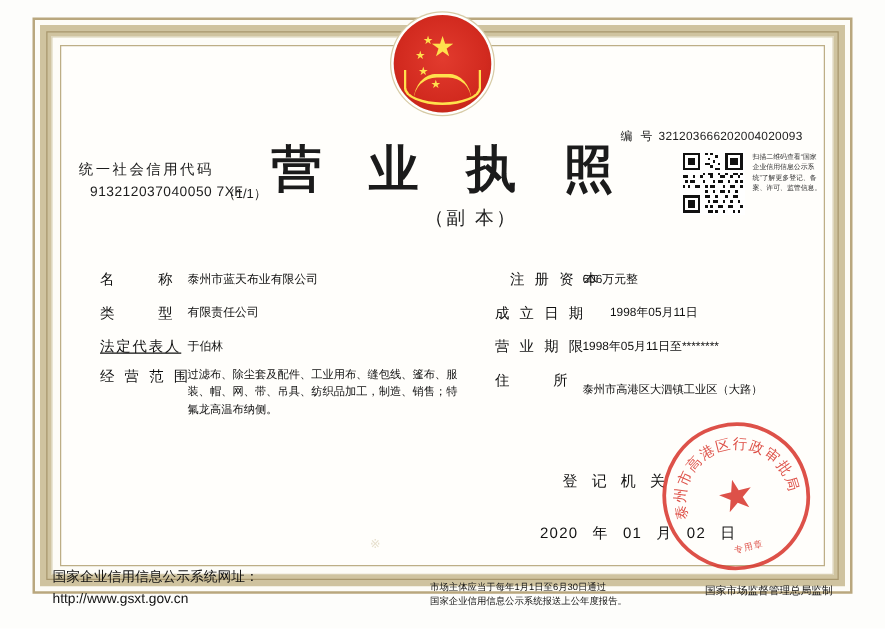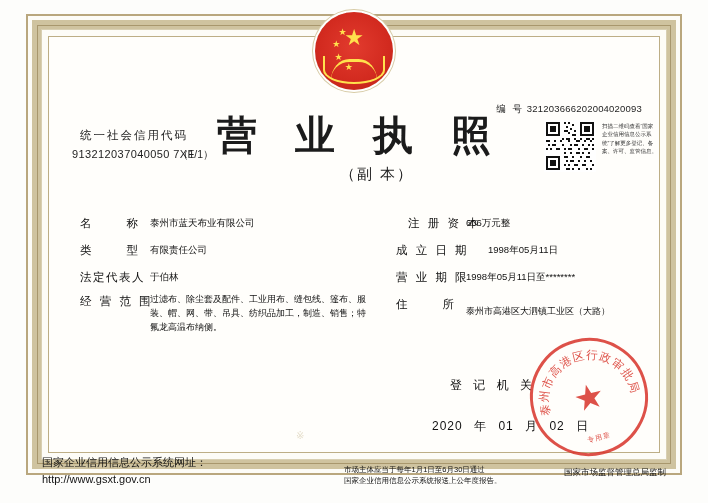--- a/index.html
+++ b/index.html
@@ -76,21 +76,21 @@
     font-size:40px;font-weight:bold;letter-spacing:12px;
     color:#1b1b1b;
     text-indent:12px;
   }
   .subtitle{
     position:absolute;left:0;right:0;top:165px;text-align:center;
     font-size:15px;color:#222;letter-spacing:2px;margin-left:46px;
   }
   
   .uscc-label{
-    position:absolute;left:80px;top:128px;font-size:11.5px;color:#1d1d1d;letter-spacing:2px;
+    position:absolute;left:63px;top:128px;font-size:11.5px;color:#1d1d1d;letter-spacing:2px;
   }
   .uscc-value{
     position:absolute;left:72px;top:148px;font-size:11px;color:#1d1d1d;letter-spacing:.4px;
   }
   .uscc-seq{
     position:absolute;left:178px;top:148px;font-size:10.5px;color:#1d1d1d;
   }
   
   .docno{
     position:absolute;right:66px;top:103px;font-size:9.5px;color:#1d1d1d;
@@ -277,21 +277,21 @@
     </svg>
   </div>
   <div class="qr-note">扫描二维码查看“国家企业信用信息公示系统”了解更多登记、备案、许可、监管信息。</div>
 
   <div class="field-label" style="left:80px;top:216px;">名　　称</div>
   <div class="field-value" style="left:150px;top:217px;">泰州市蓝天布业有限公司</div>
 
   <div class="field-label" style="left:80px;top:243px;">类　　型</div>
   <div class="field-value" style="left:150px;top:244px;">有限责任公司</div>
 
-  <div class="field-label tight" style="left:80px;top:270px;letter-spacing:1.5px;">法定代表人</div>
+  <div class="field-label tight" style="left:80px;top:270px;letter-spacing:1.5px;text-decoration:underline;">法定代表人</div>
   <div class="field-value" style="left:150px;top:271px;">于伯林</div>
 
   <div class="field-label" style="left:80px;top:294px;letter-spacing:2.5px;">经 营 范 围</div>
   <div class="scope-value">过滤布、除尘套及配件、工业用布、缝包线、篷布、服装、帽、网、带、吊具、纺织品加工，制造、销售；特氟龙高温布纳侧。</div>
 
   <div class="field-label" style="left:408px;top:216px;letter-spacing:2.5px;">注 册 资 本</div>
   <div class="field-value" style="left:466px;top:217px;">606万元整</div>
 
   <div class="field-label" style="left:396px;top:243px;letter-spacing:2.5px;">成 立 日 期</div>
   <div class="field-value" style="left:488px;top:244px;">1998年05月11日</div>

